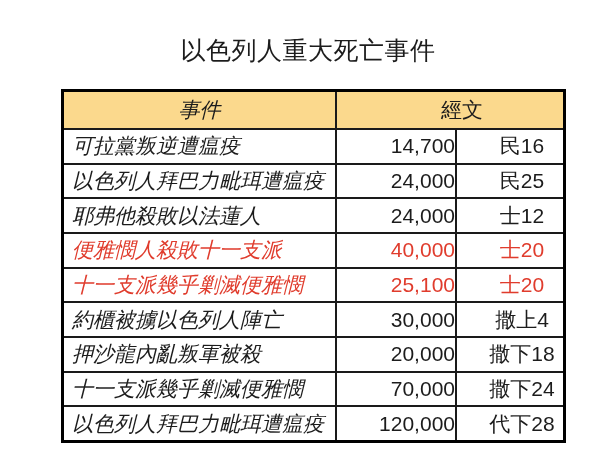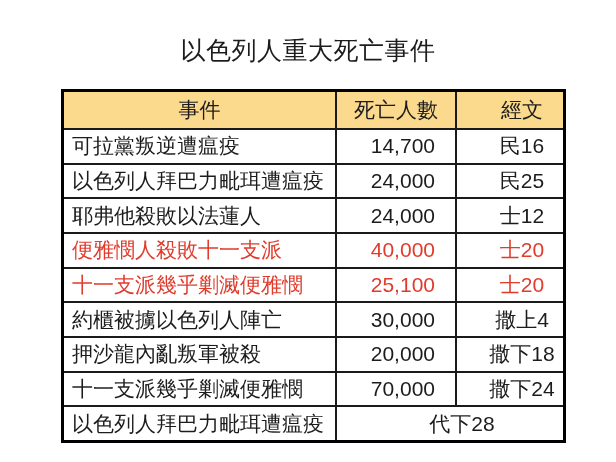--- a/index.html
+++ b/index.html
@@ -58,25 +58,26 @@
     font-size: 21px;
     color: var(--text-color, #1c1c1c);
     white-space: nowrap;
     overflow: hidden;
   }
   .col-event {
     width: 273px;
     border-right: 2px solid var(--grid-color, #1a1a1a);
     padding-left: 8px;
     justify-content: flex-start;
+    font-style: italic;
   }
   .col-deaths {
     width: 120px;
     border-right: 2px solid var(--grid-color, #1a1a1a);
-    padding-right: 20px;
+    padding-right: 0;
     justify-content: flex-end;
   }
   .col-scripture {
     flex: 1;
     justify-content: center;
     margin-left: 24px;
   }
   .tr.header .td {
     justify-content: center;
     padding: 0;
@@ -89,21 +90,20 @@
 <body>
 
 <div class="page">
 
   <div class="title">以色列人重大死亡事件</div>
 
   <div class="table">
 
     <div class="tr header">
       <div class="td col-event">事件</div>
-      <div class="td col-deaths">死亡人數</div>
       <div class="td col-scripture">經文</div>
     </div>
 
   <div class="tr">
         <div class="td col-event">可拉黨叛逆遭瘟疫</div>
         <div class="td col-deaths">14,700</div>
         <div class="td col-scripture">民16</div>
       </div>
       <div class="tr">
         <div class="td col-event">以色列人拜巴力毗珥遭瘟疫</div>
@@ -135,16 +135,17 @@
         <div class="td col-deaths">20,000</div>
         <div class="td col-scripture">撒下18</div>
       </div>
       <div class="tr">
         <div class="td col-event">十一支派幾乎剿滅便雅憫</div>
         <div class="td col-deaths">70,000</div>
         <div class="td col-scripture">撒下24</div>
       </div>
       <div class="tr">
         <div class="td col-event">以色列人拜巴力毗珥遭瘟疫</div>
+        <div class="td col-deaths">120,000</div>
         <div class="td col-scripture">代下28</div>
       </div>
     </div>
 </div>
 
 </body></html>

